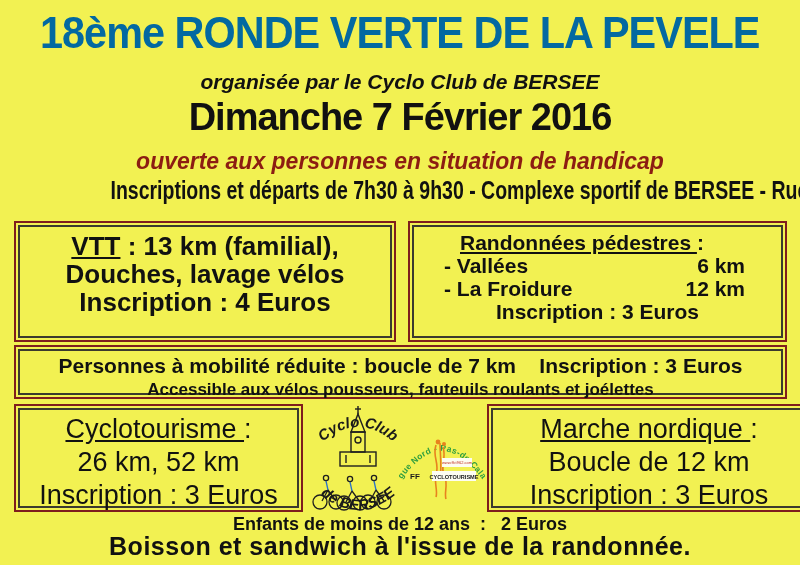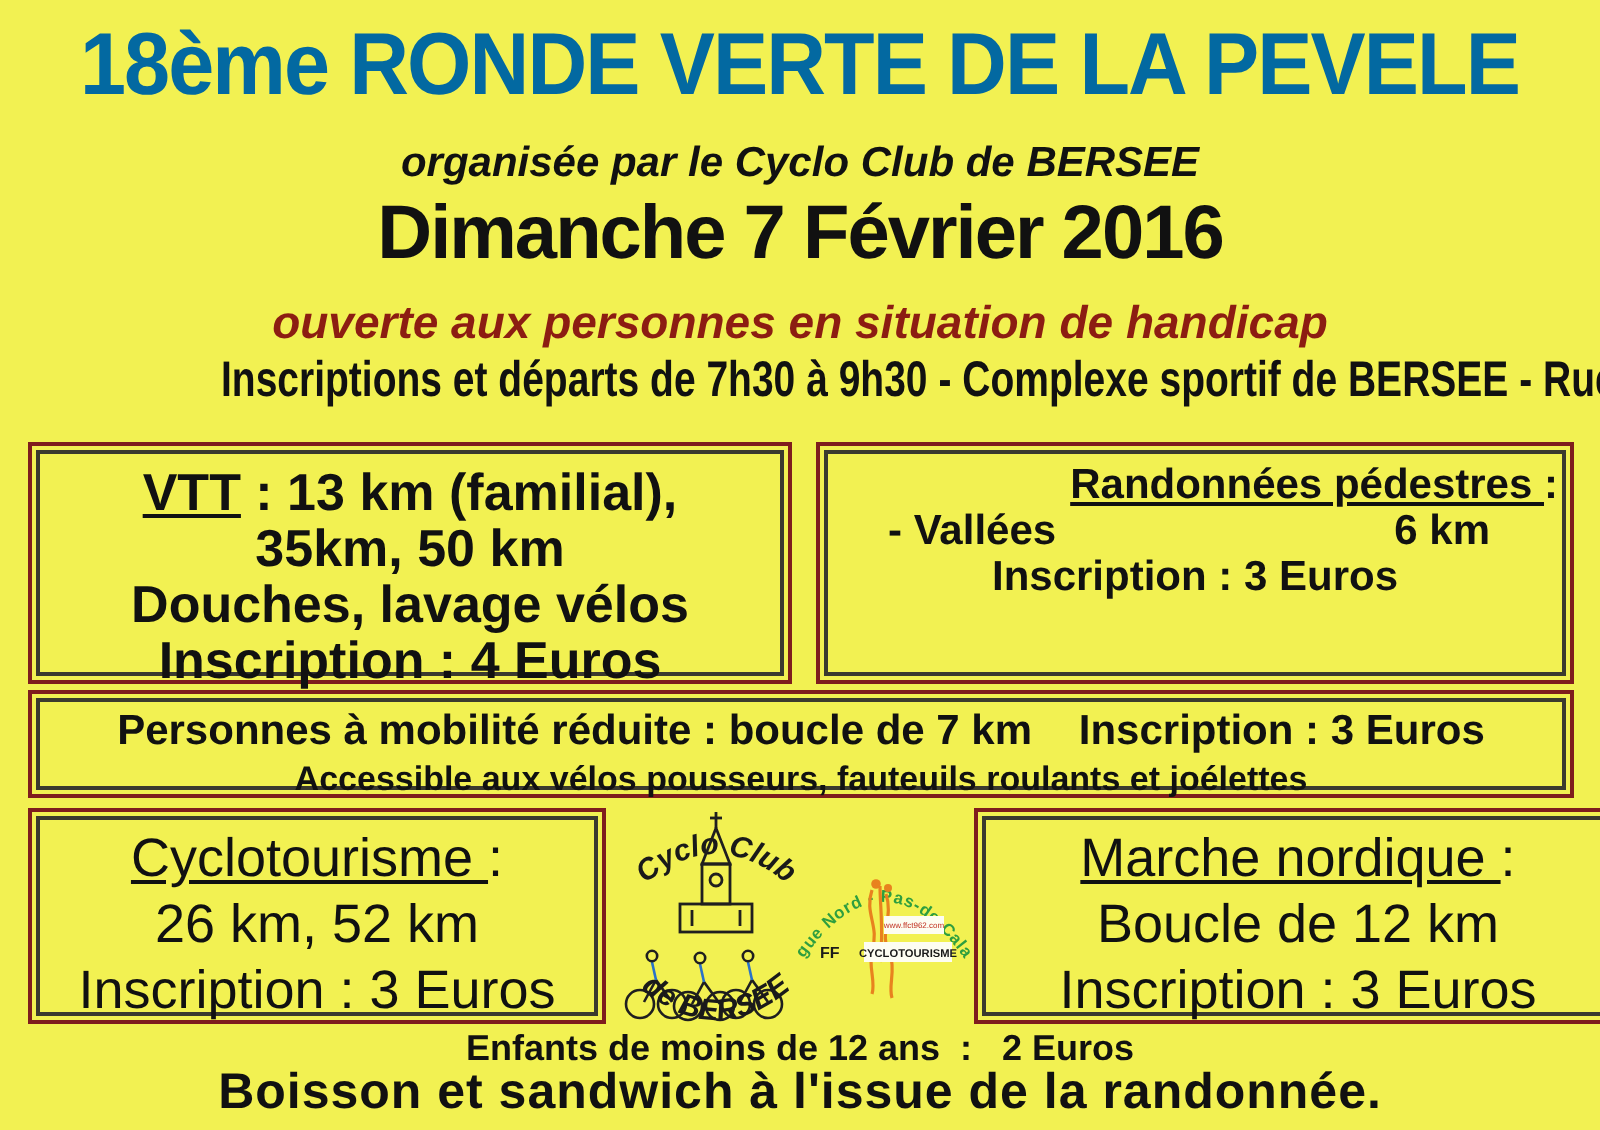--- a/index.html
+++ b/index.html
@@ -53,21 +53,21 @@
 
   .u{text-decoration:underline;}
 
   
   .vtt-box{left:14px;top:221px;width:382px;height:121px;}
   .vtt-box .inner{font-size:26px;font-weight:bold;line-height:28px;text-align:center;padding-top:3px;}
 
   
   .ped-box{left:408px;top:221px;width:379px;height:121px;}
   .ped-box .inner{font-size:21px;font-weight:bold;line-height:23px;padding-top:2px;}
-  .ped-heading{padding-left:44px;text-align:right;}
+  .ped-heading{padding-left:44px;}
   .ped-row{display:flex;justify-content:space-between;padding-left:28px;padding-right:34px;}
   .ped-insc{text-align:center;}
 
   
   .pmr-box{left:14px;top:345px;width:773px;height:54px;}
   .pmr-box .inner{text-align:center;font-weight:bold;}
   .pmr-line1{font-size:21px;line-height:26px;}
   .pmr-line2{font-size:17px;line-height:21px;}
 
   
@@ -102,32 +102,35 @@
 
   <div class="title"><span class="nowrap">18ème RONDE VERTE DE LA PEVELE</span></div>
   <div class="organizer">organisée par le Cyclo Club de BERSEE</div>
   <div class="date">Dimanche 7 Février 2016</div>
   <div class="handicap">ouverte aux personnes en situation de handicap</div>
   <div class="infoline"><span class="nowrap">Inscriptions et départs de 7h30 à 9h30 - Complexe sportif de BERSEE - Rue du stade</span></div>
 
   <div class="dbox vtt-box">
     <div class="inner">
       <div><span class="u">VTT</span><span> : 13 km (familial),</span></div>
-      <div>35km, 50 km</div>
       <div>Douches, lavage vélos</div>
       <div>Inscription : 4 Euros</div>
     </div>
   </div>
 
   <div class="dbox ped-box">
     <div class="inner">
       <div class="ped-heading"><span class="u">Randonnées pédestres </span><span>:</span></div>
       <div class="ped-row">
         <span>- Vallées</span>
         <span>6 km</span>
+      </div>
+      <div class="ped-row">
+        <span>- La Froidure</span>
+        <span>12 km</span>
       </div>
       <div class="ped-insc">Inscription : 3 Euros</div>
     </div>
   </div>
 
   <div class="dbox pmr-box">
     <div class="inner">
       <div class="pmr-line1 pre">Personnes à mobilité réduite : boucle de 7 km    Inscription : 3 Euros</div>
       <div class="pmr-line2">Accessible aux vélos pousseurs, fauteuils roulants et joélettes</div>
     </div>

